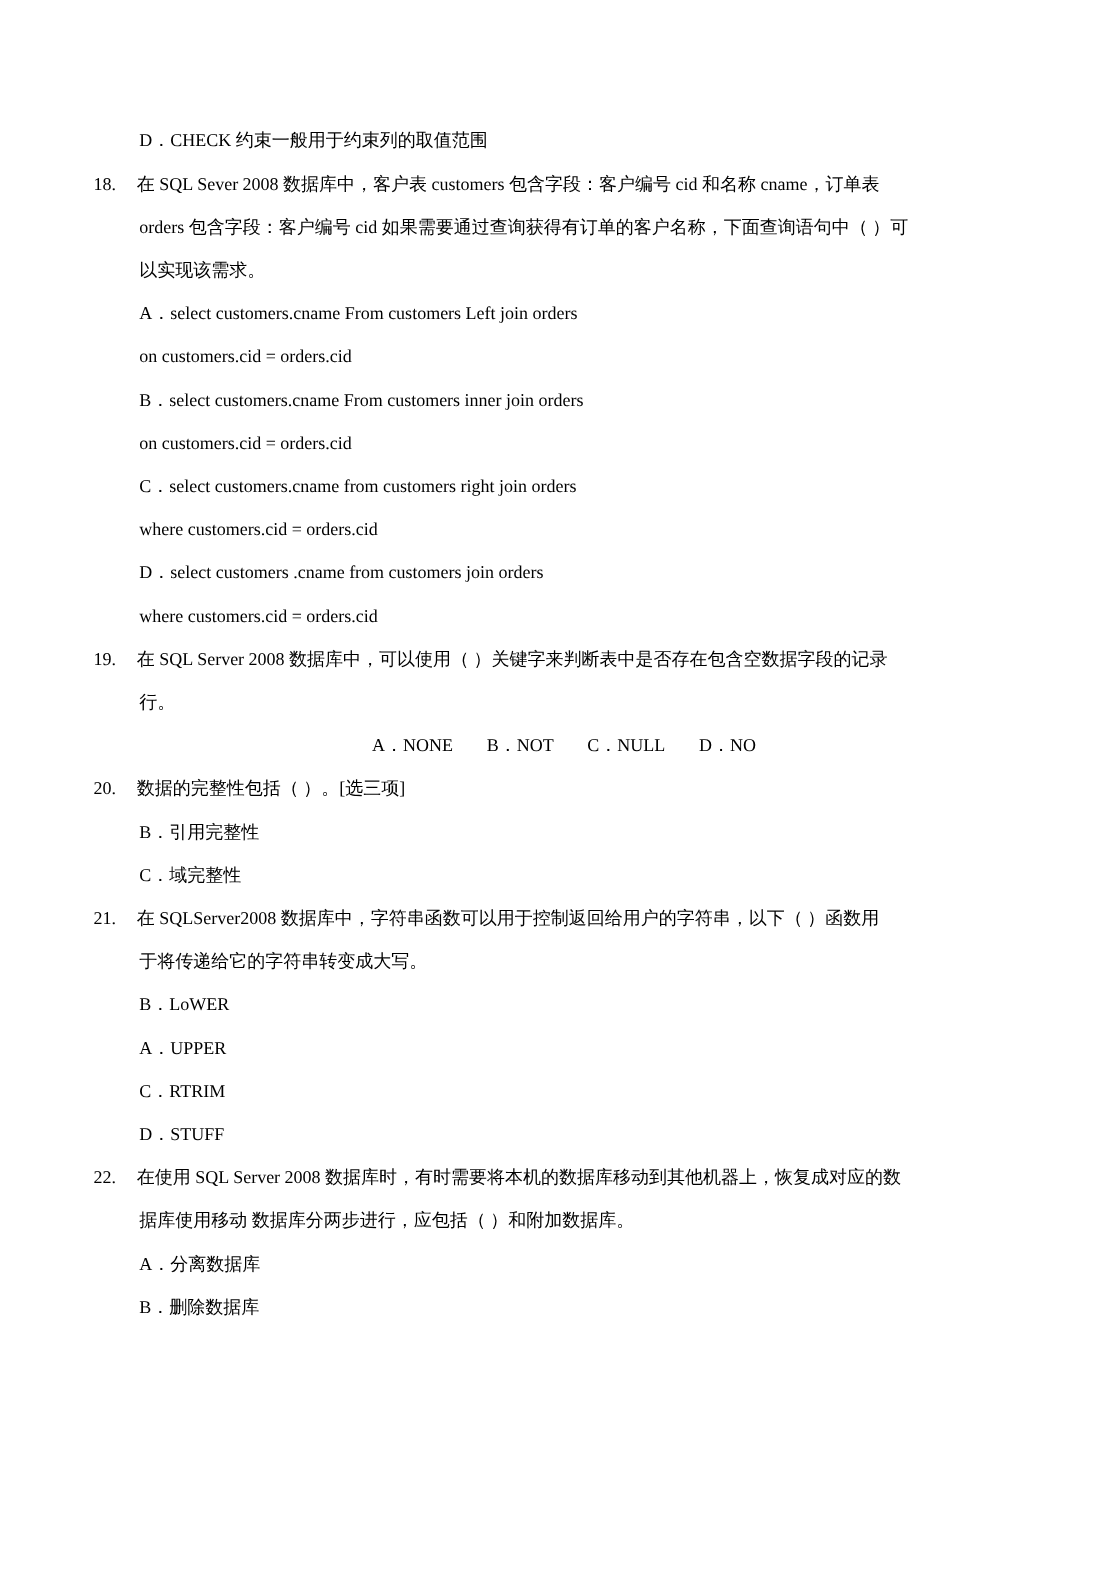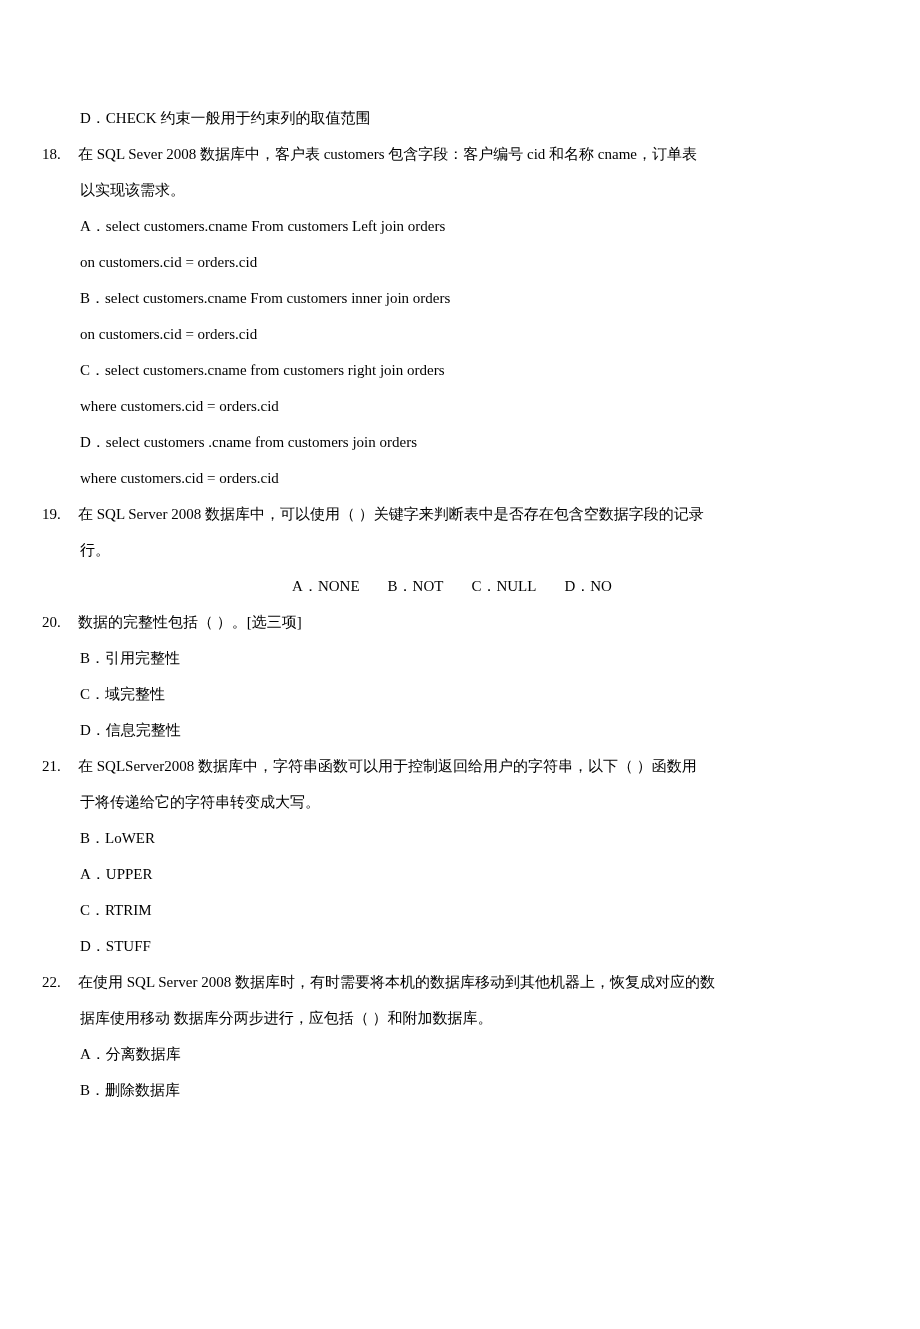--- a/index.html
+++ b/index.html
@@ -4,21 +4,21 @@
 <style>
   body {
     margin: 0;
     padding: 0;
     background: #fff;
     font-family: "SimSun", "宋体", serif;
   }
   .page {
     width: 920px;
     min-height: 1329px;
-    padding: 100px 90px 60px 42px;
+    padding: 100px 90px 60px 78px;
     box-sizing: border-box;
     font-size: 15px;
     color: #000;
     line-height: 2.4;
   }
   .qnum {
     display: inline-block;
     min-width: 36px;
   }
   .qbody { display: inline; }
@@ -26,36 +26,36 @@
   .inline-options { padding-left: 60px; text-align: center; }
   .inline-options span { margin-right: 28px; }
   .option { padding-left: 38px; }
 </style>
 </head>
 <body>
 
 <div class="page" id="page-root">
     <div class="option">D．CHECK 约束一般用于约束列的取值范围</div>
     <div><span class="qnum">18.</span><span class="qbody">在 SQL Sever 2008 数据库中，客户表 customers 包含字段：客户编号 cid 和名称 cname，订单表</span></div>
+    <div class="qcontinue">orders 包含字段：客户编号 cid 如果需要通过查询获得有订单的客户名称，下面查询语句中（  ）可</div>
     <div class="qcontinue">以实现该需求。</div>
     <div class="option">A．select customers.cname From customers Left join orders</div>
     <div class="option">on customers.cid = orders.cid</div>
     <div class="option">B．select customers.cname From customers inner join orders</div>
     <div class="option">on customers.cid = orders.cid</div>
     <div class="option">C．select customers.cname from customers right join orders</div>
     <div class="option">where customers.cid = orders.cid</div>
     <div class="option">D．select customers .cname from customers join orders</div>
     <div class="option">where customers.cid = orders.cid</div>
     <div><span class="qnum">19.</span><span class="qbody">在 SQL Server 2008 数据库中，可以使用（  ）关键字来判断表中是否存在包含空数据字段的记录</span></div>
     <div class="qcontinue">行。</div>
     <div class="inline-options"><span>A．NONE</span><span>B．NOT</span><span>C．NULL</span><span>D．NO</span></div>
     <div><span class="qnum">20.</span><span class="qbody">数据的完整性包括（  ）。[选三项]</span></div>
     <div class="option">B．引用完整性</div>
     <div class="option">C．域完整性</div>
-    <div class="option">D．信息完整性</div>
     <div><span class="qnum">21.</span><span class="qbody">在 SQLServer2008  数据库中，字符串函数可以用于控制返回给用户的字符串，以下（  ）函数用</span></div>
     <div class="qcontinue">于将传递给它的字符串转变成大写。</div>
     <div class="option">B．LoWER</div>
     <div class="option">A．UPPER</div>
     <div class="option">C．RTRIM</div>
     <div class="option">D．STUFF</div>
     <div><span class="qnum">22.</span><span class="qbody">在使用 SQL Server 2008 数据库时，有时需要将本机的数据库移动到其他机器上，恢复成对应的数</span></div>
     <div class="qcontinue">据库使用移动 数据库分两步进行，应包括（  ）和附加数据库。</div>
     <div class="option">A．分离数据库</div>
     <div class="option">B．删除数据库</div>

